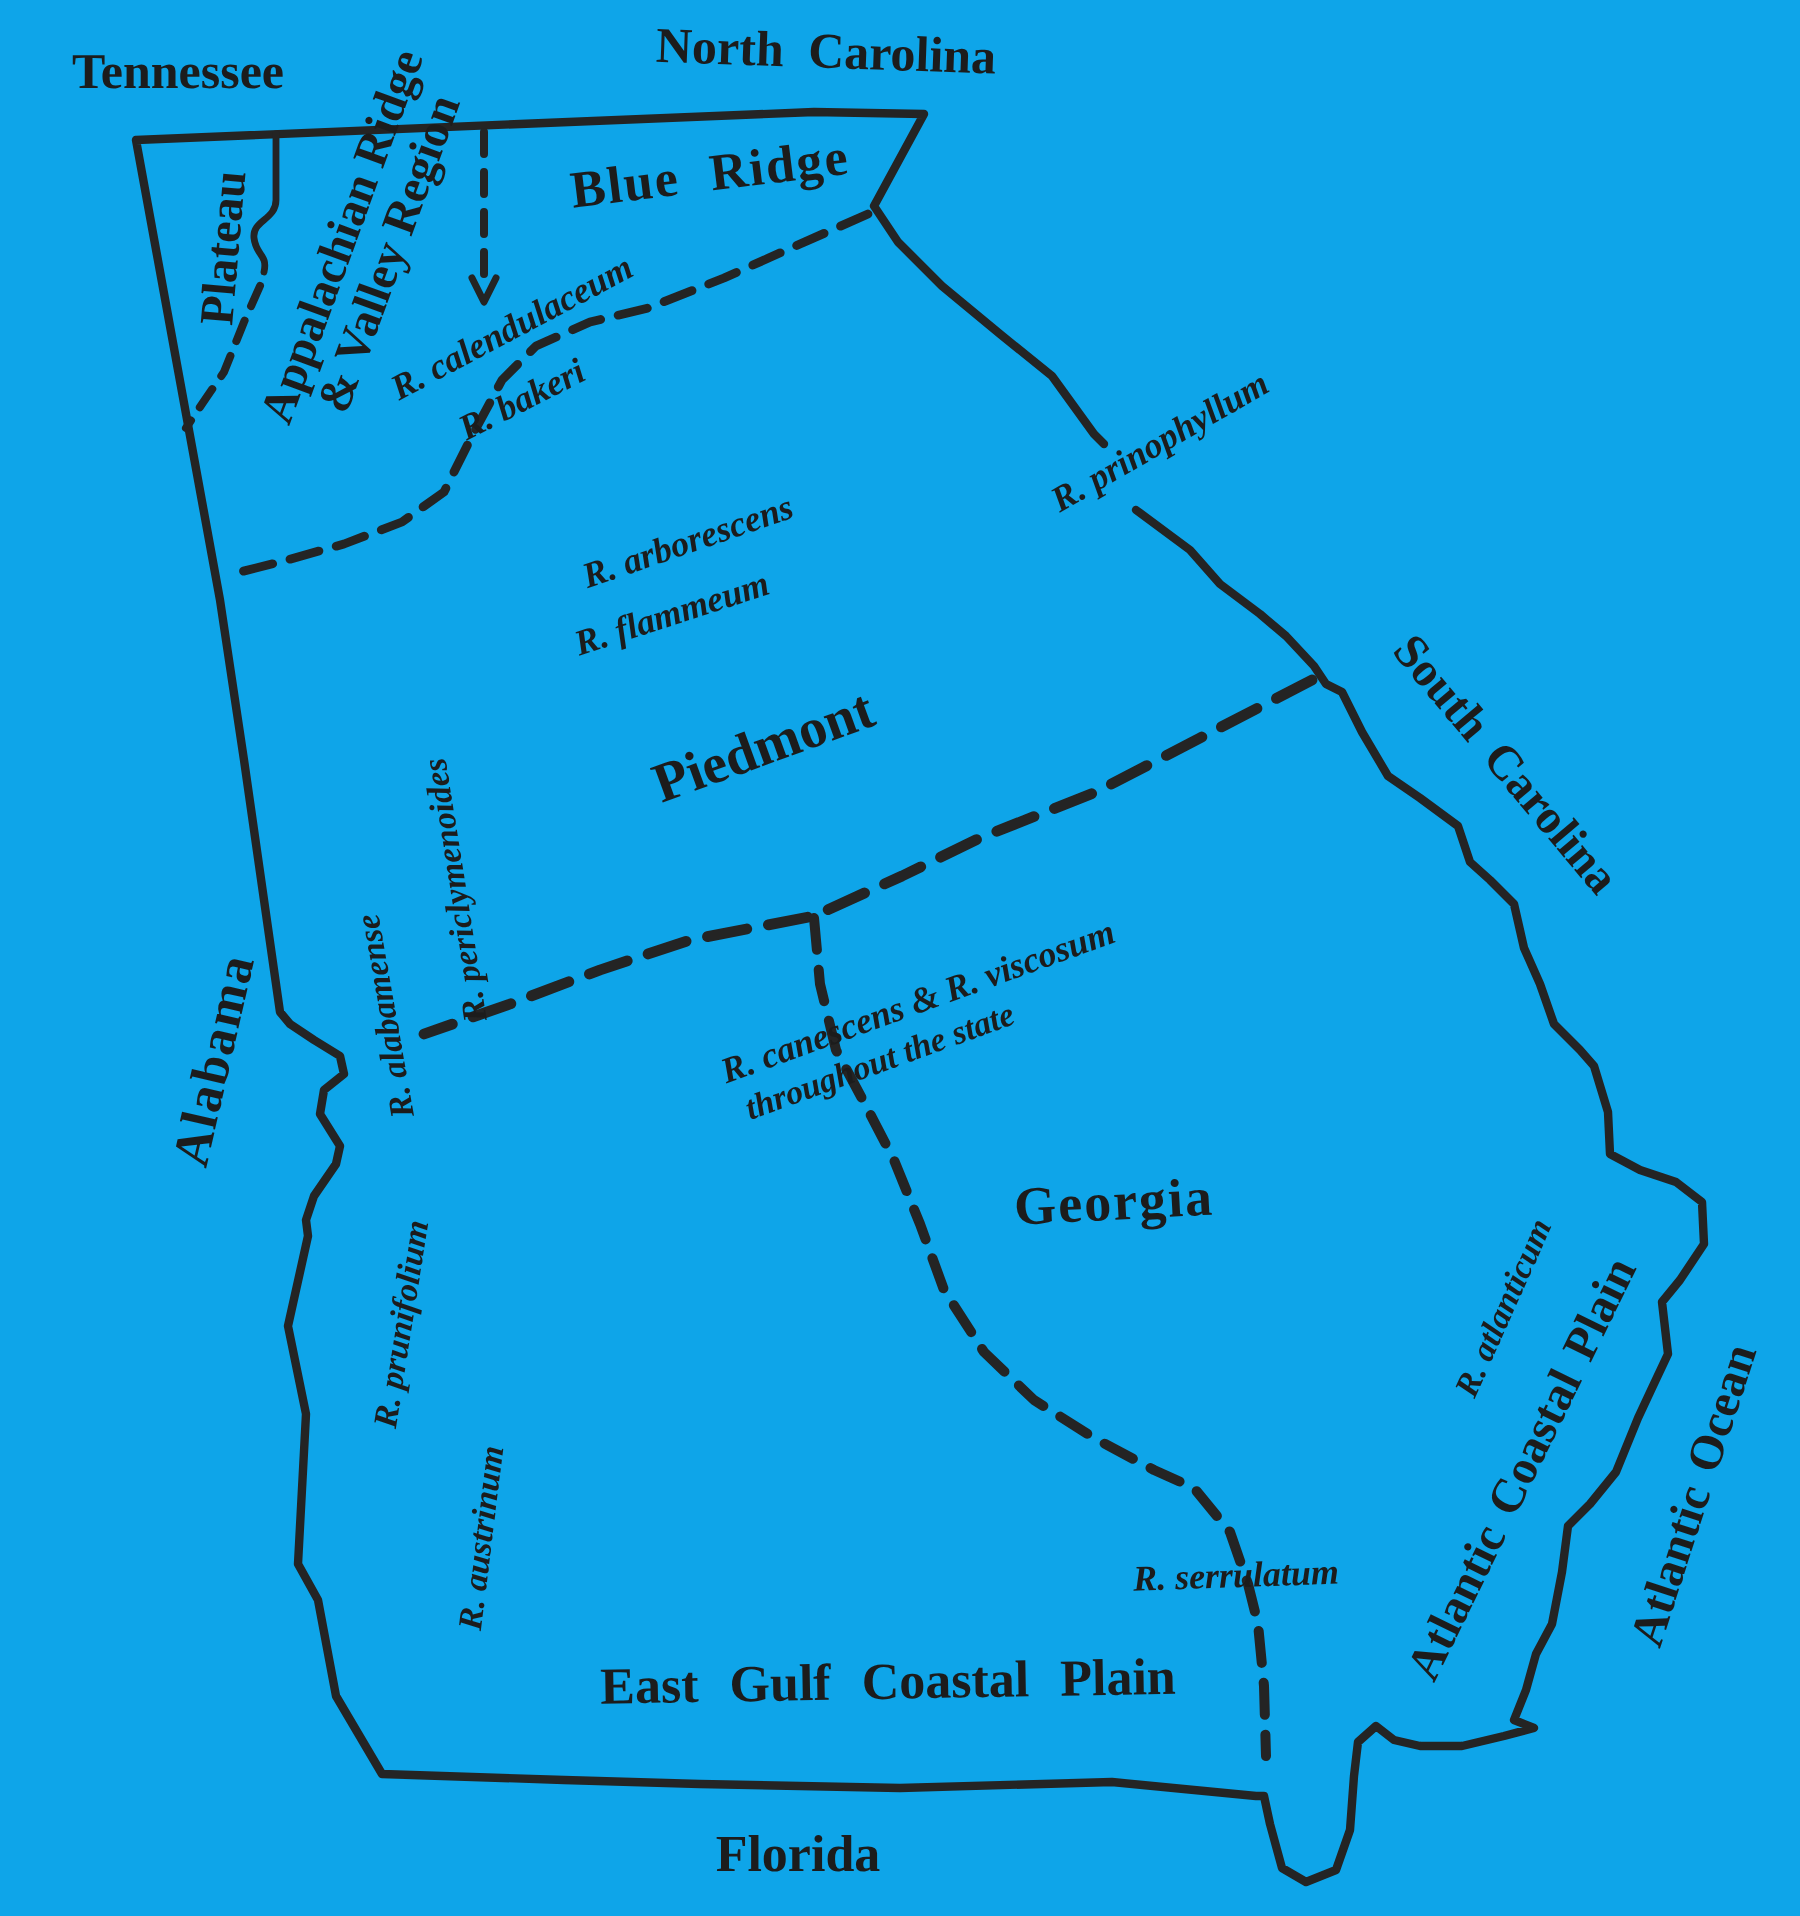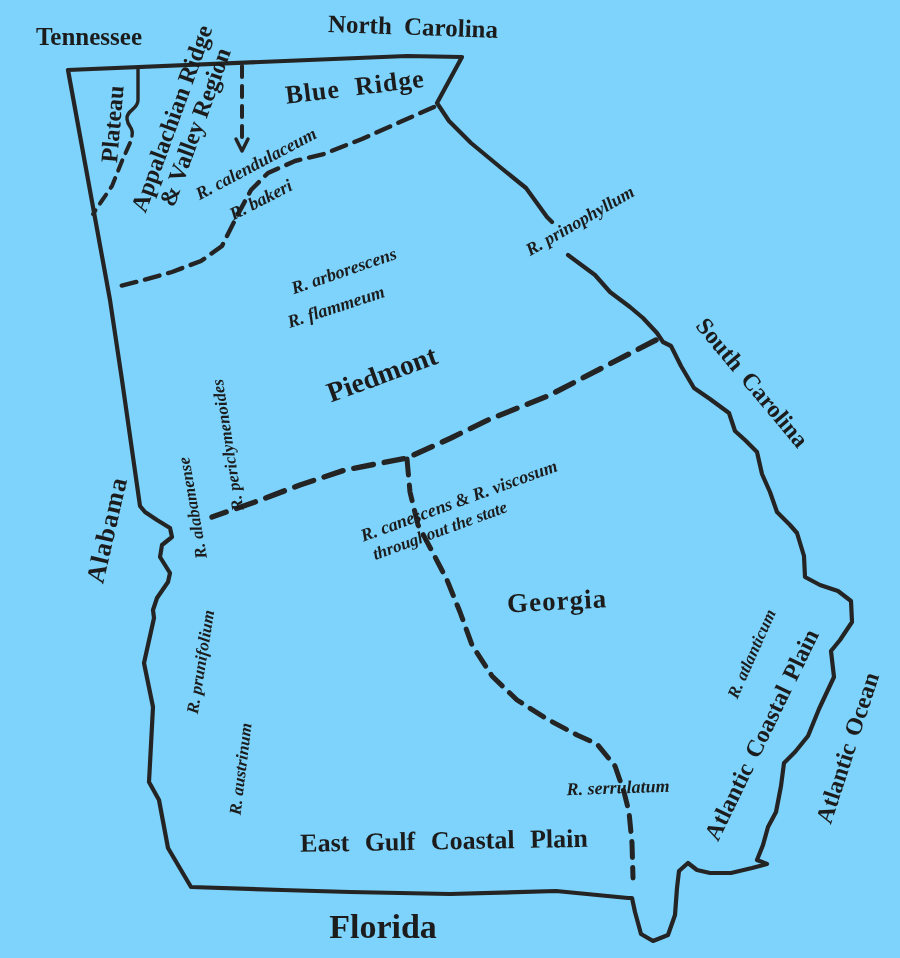--- a/index.html
+++ b/index.html
@@ -1,17 +1,17 @@
 <!DOCTYPE html>
 <html><head>
 <meta charset="utf-8">
 <style>
   html,body{margin:0;padding:0;background:#e8e8e8;}
   #stage{
-    position:relative;width:900px;height:958px;background:#7dd3fc;
+    position:relative;width:900px;height:958px;background:#0ea5e9;
     overflow:hidden;font-family:"Liberation Serif",serif;color:#1c1c1c;text-decoration:underline;
   }
   #map-svg{position:absolute;left:0;top:0;width:100%;height:100%;}
   .lbl{
     position:absolute;white-space:nowrap;
     transform:translate(-50%,-50%) rotate(var(--r,0deg));
     color:#1c1c1c;line-height:1.05;
   }
   .place{font-weight:700;}
   .sp{font-style:italic;font-weight:700;}
@@ -90,15 +90,15 @@
   <div class="lbl place" style="left:557px;top:601px;--r:-3deg;font-size:27px;letter-spacing:1px;">Georgia</div>
 
   <div class="lbl sp" style="left:201px;top:662px;--r:-81deg;font-size:17px;">R. prunifolium</div>
   <div class="lbl sp" style="left:241px;top:769px;--r:-83deg;font-size:17px;">R. austrinum</div>
   <div class="lbl sp" style="left:752px;top:654px;--r:-66deg;font-size:17px;">R. atlanticum</div>
   <div class="lbl sp" style="left:618px;top:788px;--r:-2deg;font-size:18px;">R. serrulatum</div>
 
   <div class="lbl place" style="left:762px;top:735px;--r:-64deg;font-size:24px;word-spacing:3px;">Atlantic Coastal Plain</div>
   <div class="lbl place" style="left:848px;top:748px;--r:-72deg;font-size:24px;word-spacing:3px;">Atlantic Ocean</div>
   <div class="lbl place" style="left:444px;top:841px;--r:-1deg;font-size:26px;word-spacing:9px;">East Gulf Coastal Plain</div>
-  <div class="lbl place" style="left:383px;top:927px;font-size:34px;">Florida</div>
+  <div class="lbl place" style="left:399px;top:927px;font-size:26px;">Florida</div>
 
 </div>
 
 </body></html>

